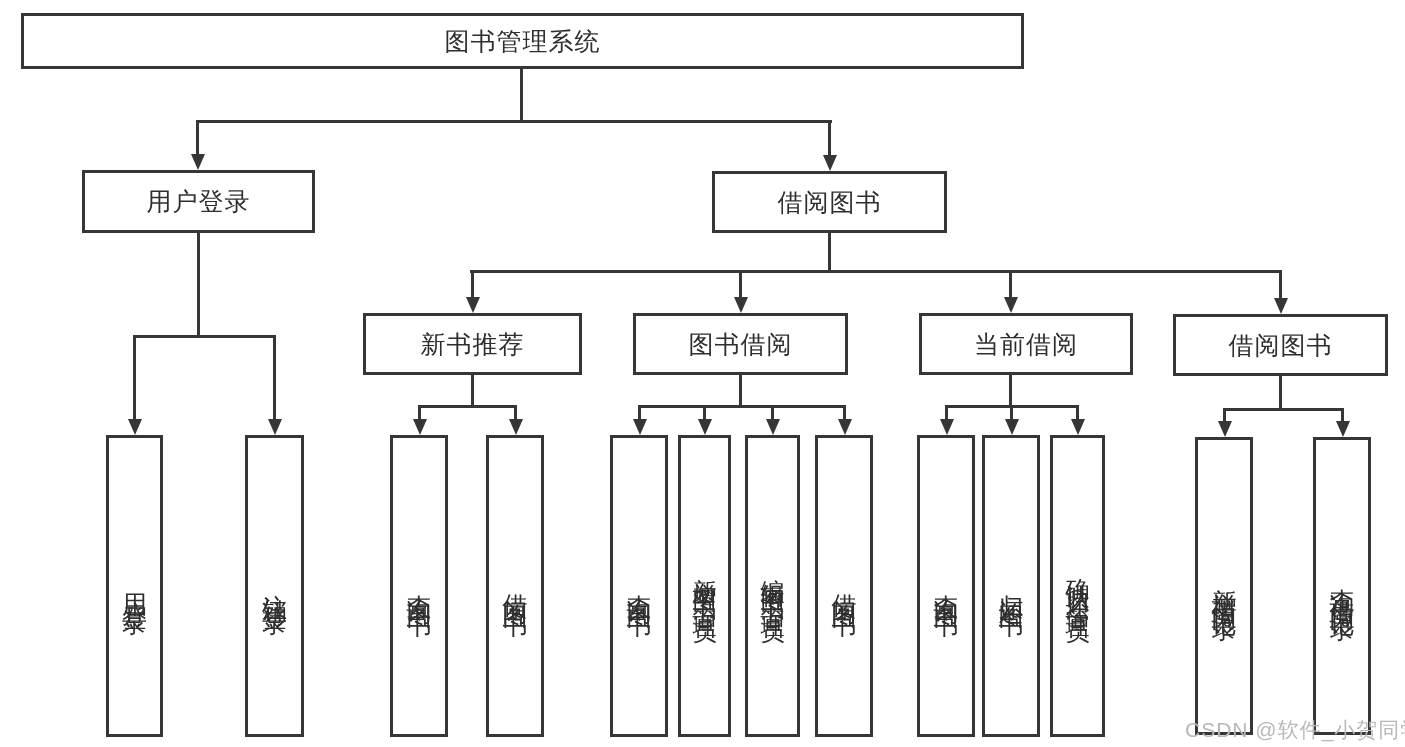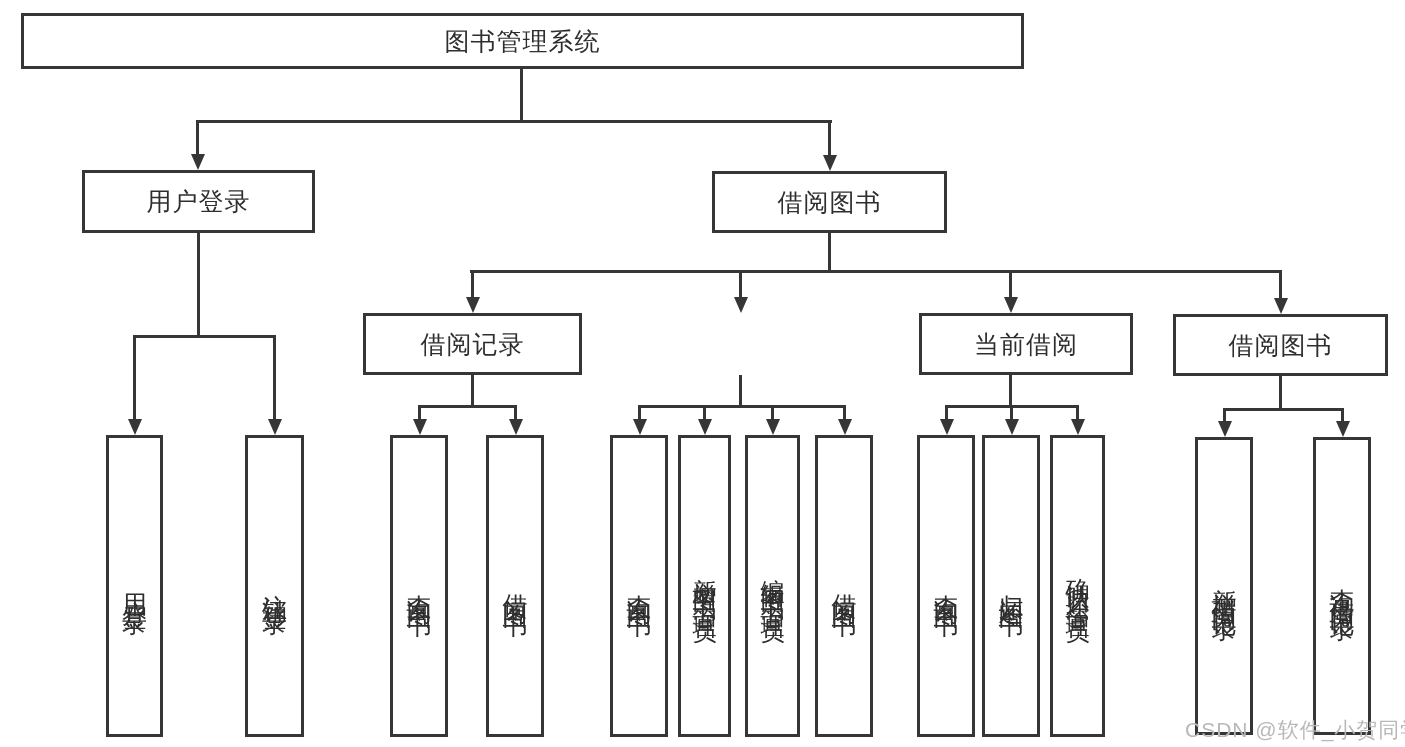--- a/index.html
+++ b/index.html
@@ -59,21 +59,24 @@
   <div class="arrow" style="left:273px;top:335px;height:84px;"></div>
 
   <div class="line" style="left:828px;top:233px;width:3px;height:38px;"></div>
   <div class="line" style="left:470px;top:270px;width:811px;height:3px;"></div>
   <div class="arrow" style="left:471px;top:270px;height:27px;"></div>
   <div class="arrow" style="left:739px;top:270px;height:27px;"></div>
   <div class="arrow" style="left:1009px;top:270px;height:27px;"></div>
   <div class="arrow" style="left:1279px;top:270px;height:28px;"></div>
 
   <div class="box hlabel" style="left:363px;top:313px;width:219px;height:62px;">
-    <span>借阅记录</span>
+    <span>新书推荐</span>
+  </div>
+  <div class="box hlabel" style="left:633px;top:313px;width:215px;height:62px;">
+    <span>图书借阅</span>
   </div>
   <div class="box hlabel" style="left:903px;top:313px;width:214px;height:62px;margin-left:16px;">
     <span>当前借阅</span>
   </div>
   <div class="box hlabel" style="left:1173px;top:314px;width:215px;height:62px;">
     <span>借阅图书</span>
   </div>
 
   <div class="line" style="left:471px;top:375px;width:3px;height:31px;"></div>
   <div class="line" style="left:418px;top:405px;width:98px;height:3px;"></div>

